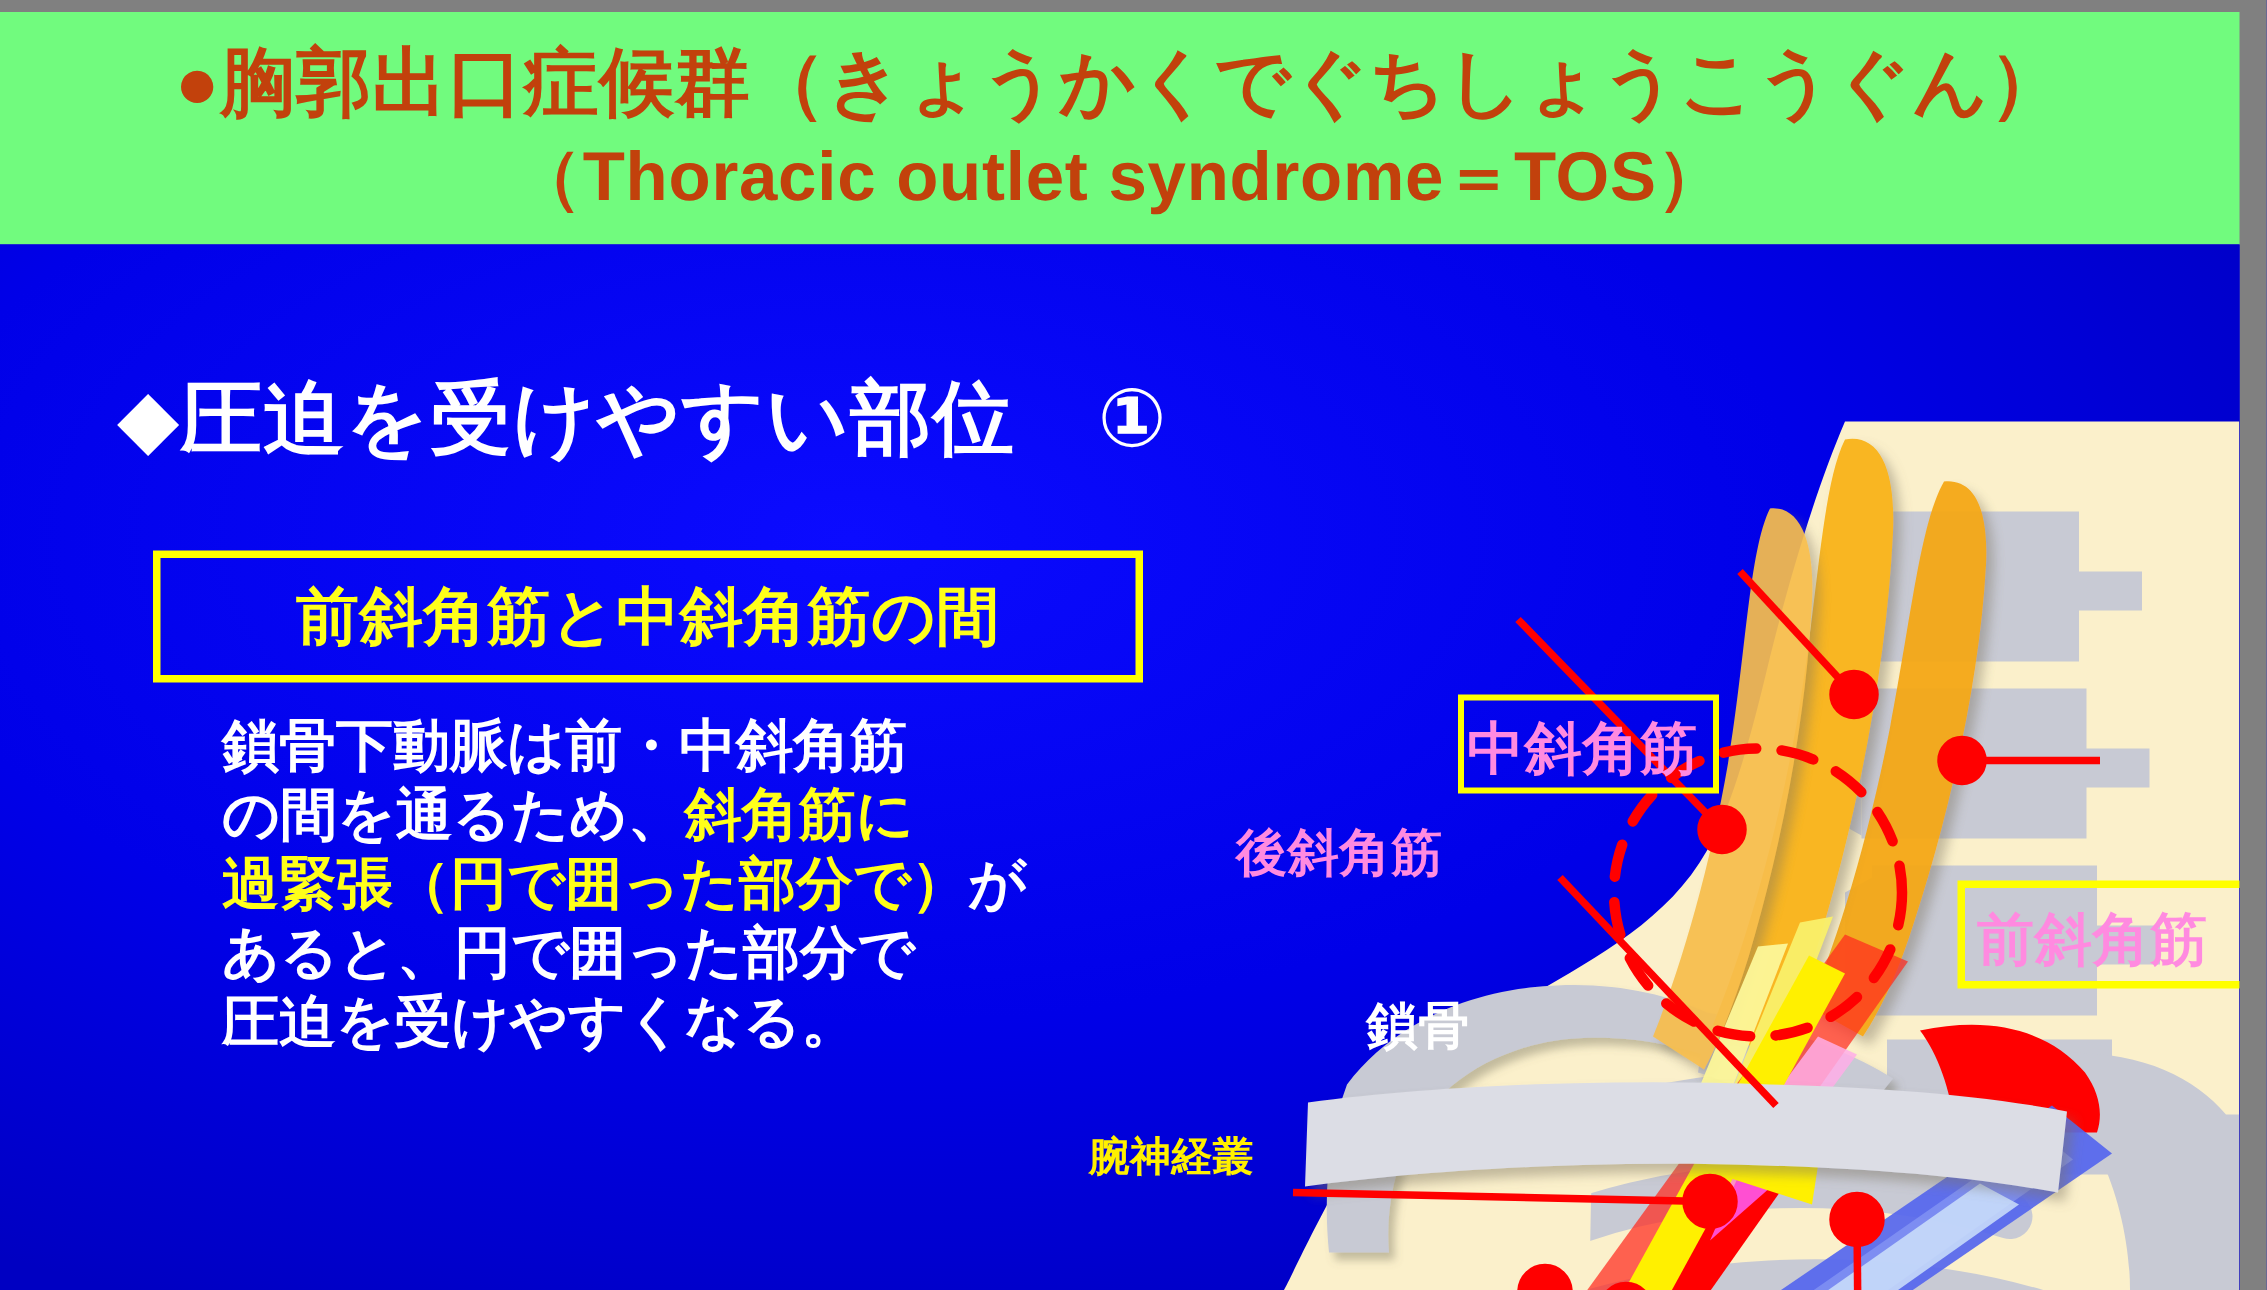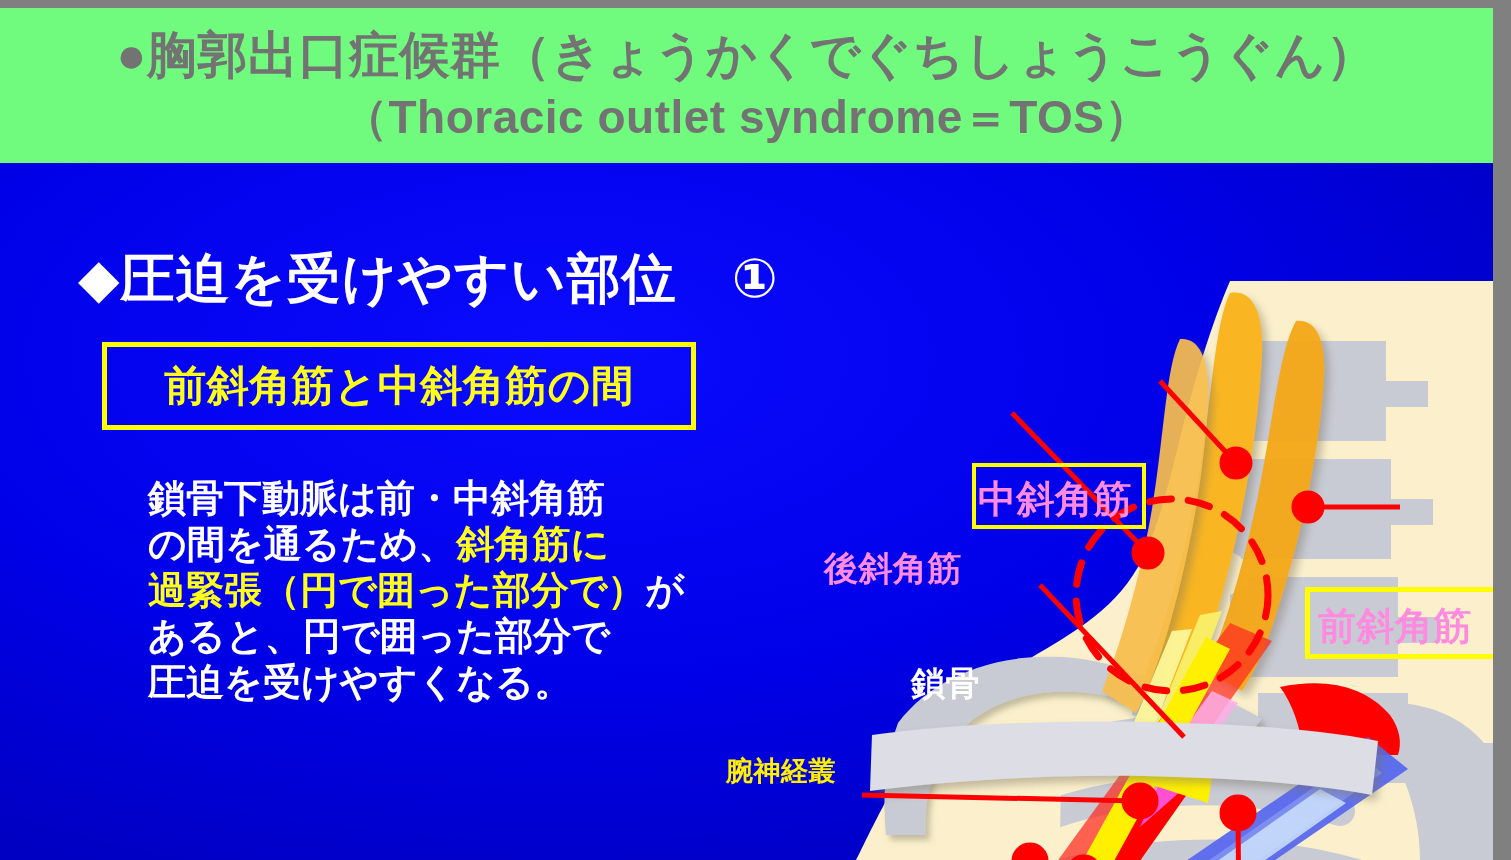--- a/index.html
+++ b/index.html
@@ -27,21 +27,21 @@
     position: absolute;
     left: 0;
     top: 8px;
     width: 1493px;
     height: 155px;
     background: #71FB7E;
     text-align: center;
     overflow: hidden;
   }
   #title-band .t-line {
-    color: #737373;
+    color: #c2410c;
     font-weight: bold;
     letter-spacing: 0.5px;
     white-space: nowrap;
   }
   #title-line1 {
     font-size: 50px;
     line-height: 1.0;
     padding-top: 22px;
   }
   #title-line2 {
@@ -71,22 +71,22 @@
     color: #FFFFFF;
     font-size: 54px;
     font-weight: bold;
     white-space: nowrap;
     letter-spacing: 1px;
   }
 
   #keypoint-box {
     position: absolute;
     left: 102px;
-    top: 179px;
-    width: 594px;
+    top: 204px;
+    width: 660px;
     height: 88px;
     border: 5px solid #FFFF00;
     box-sizing: border-box;
     text-decoration: underline;
   }
   #keypoint-text {
     position: absolute;
     left: 0; right: 0;
     top: 50%;
     transform: translateY(-50%);

